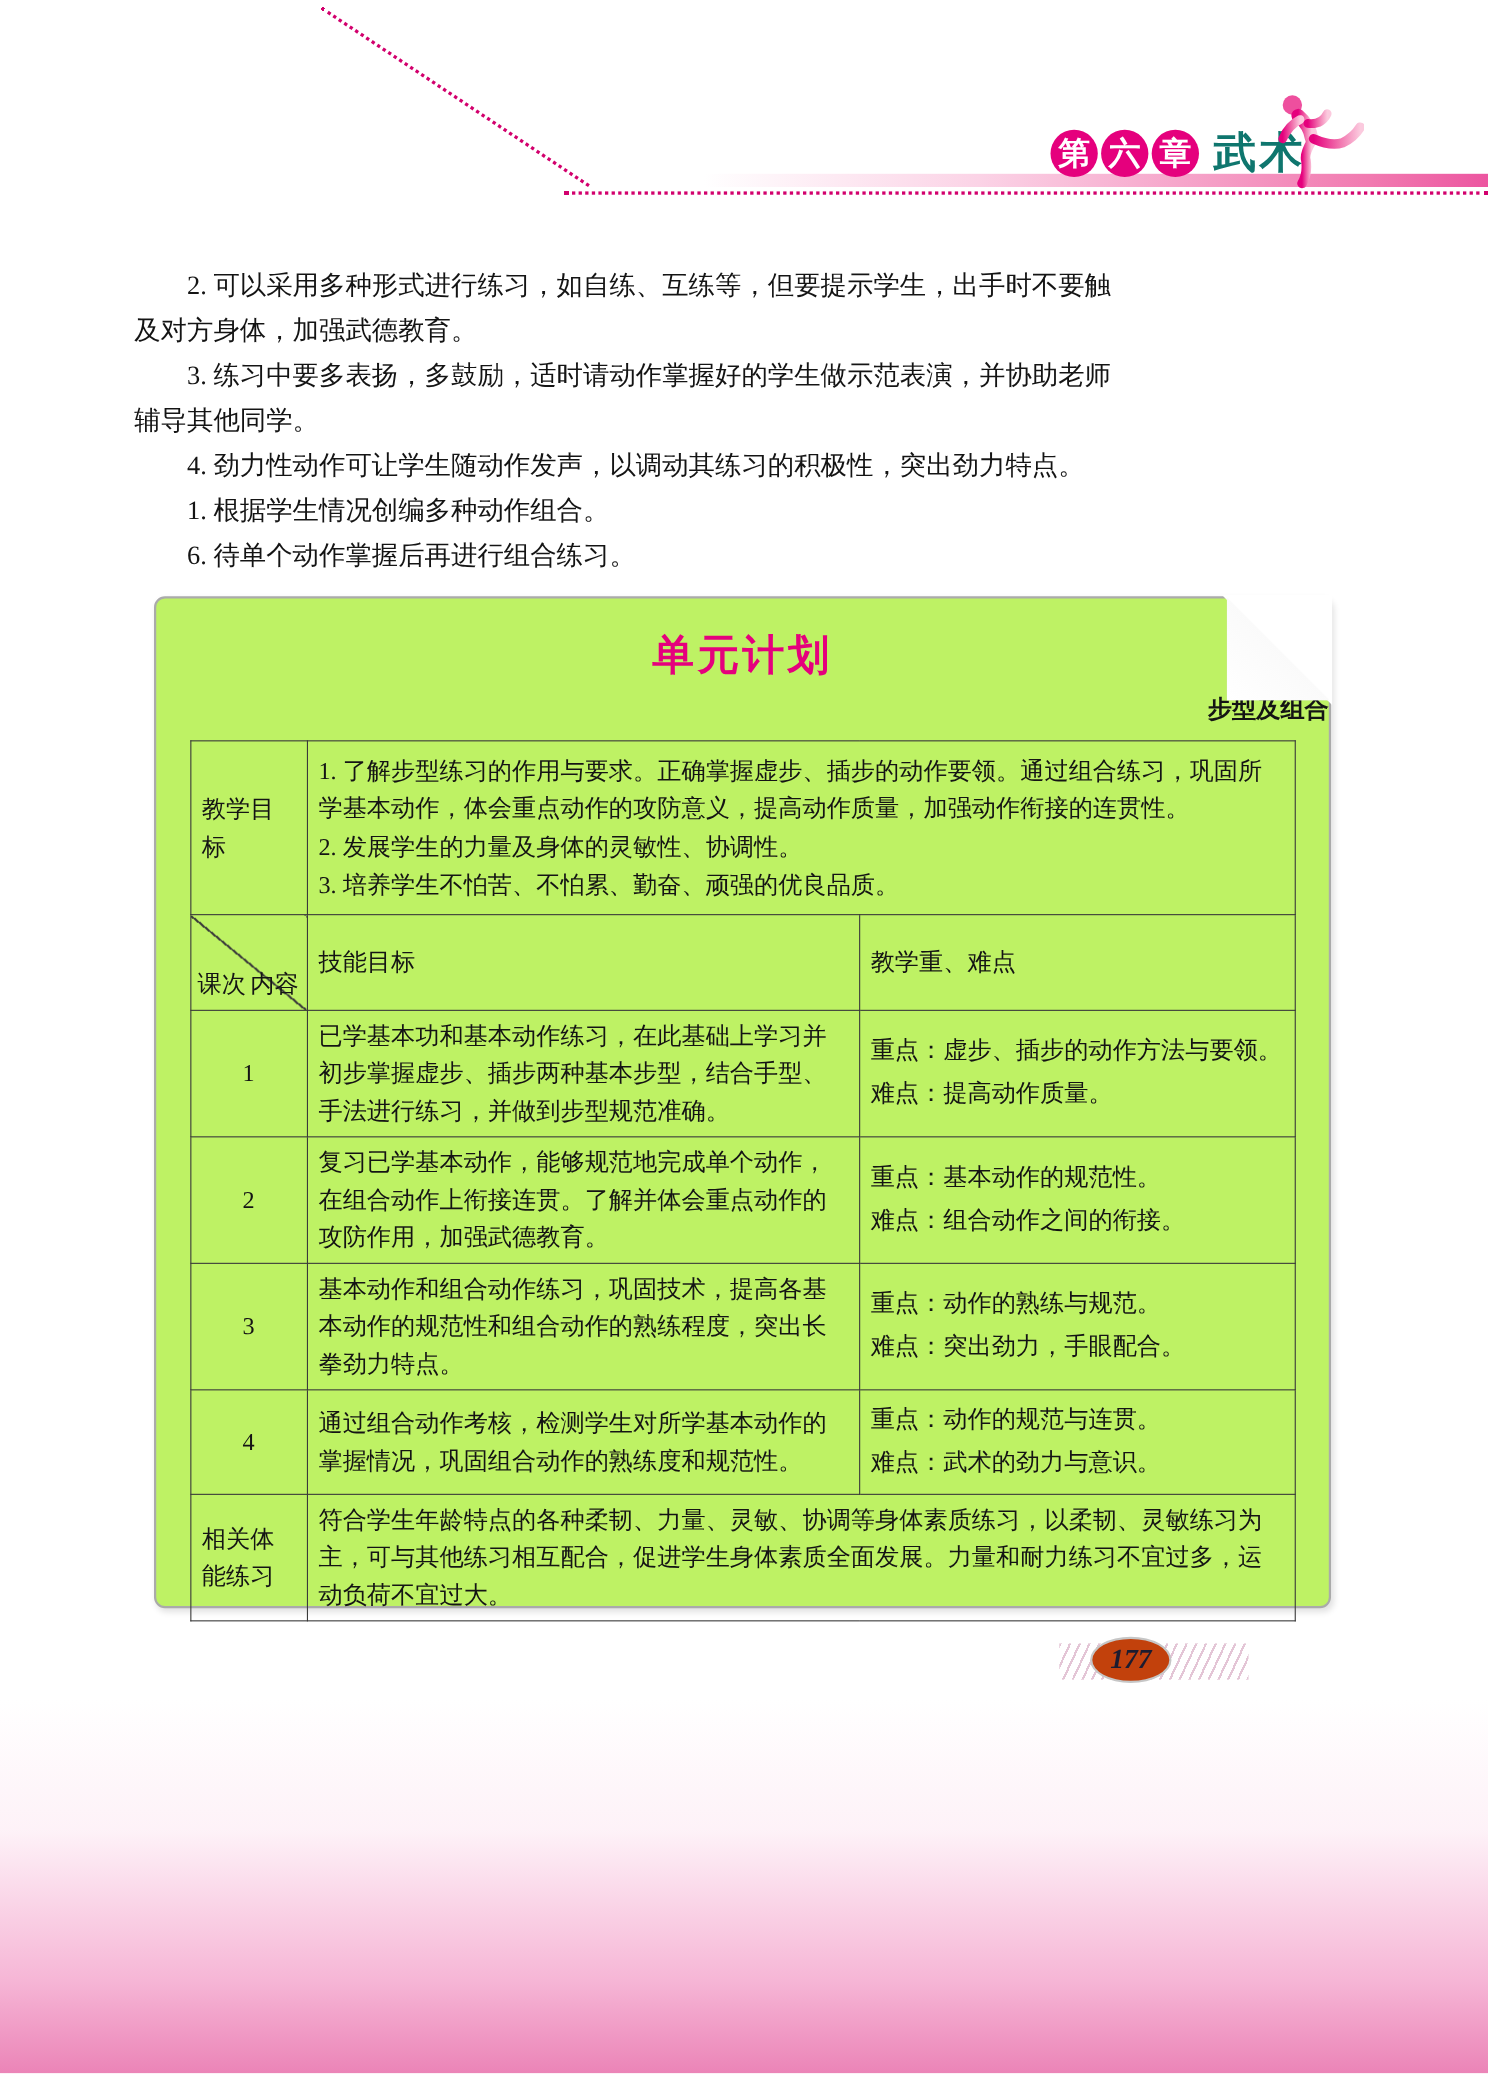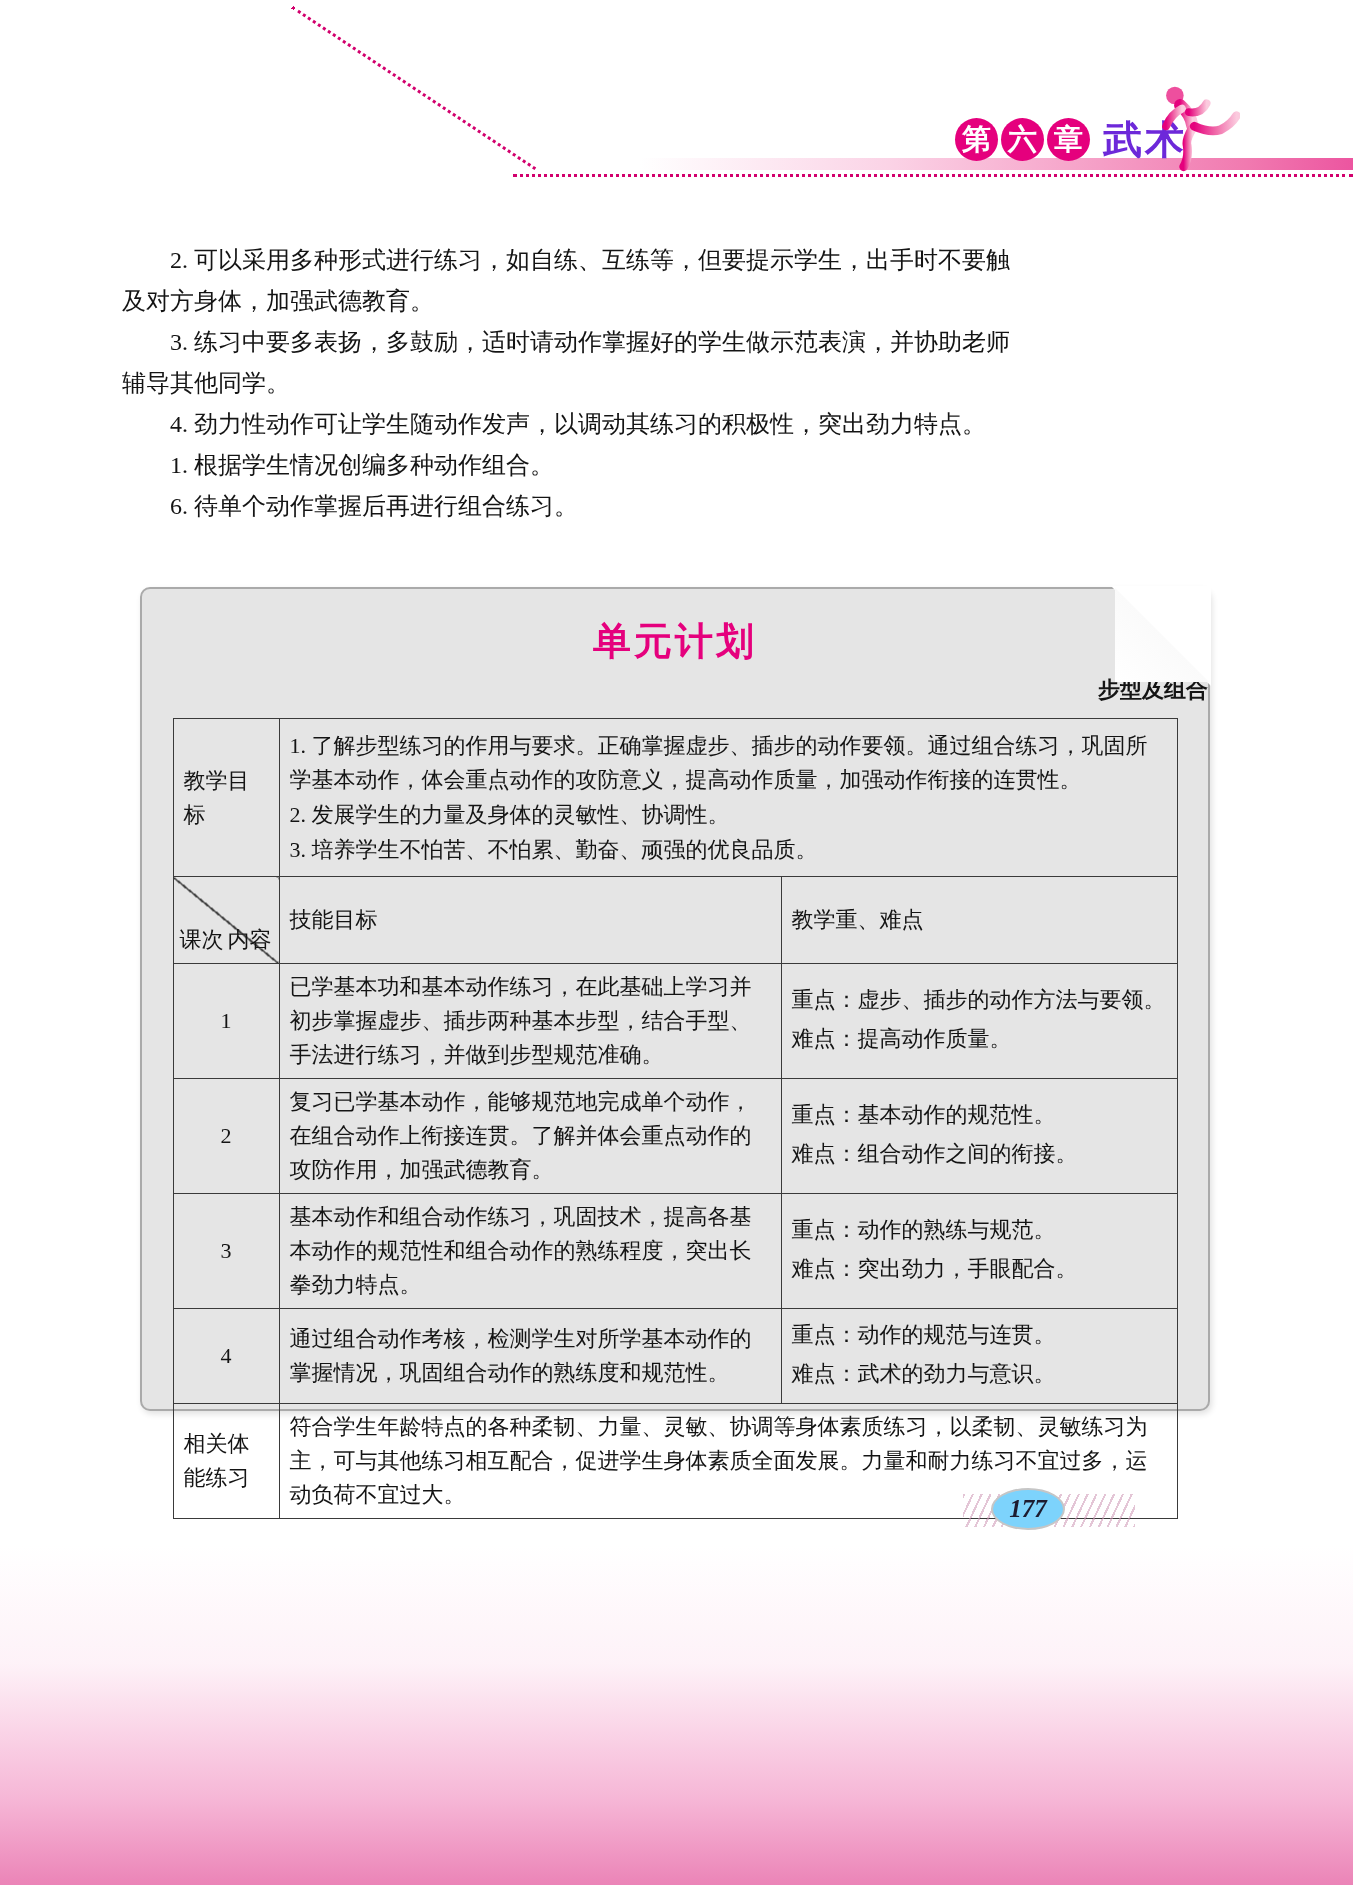--- a/index.html
+++ b/index.html
@@ -32,36 +32,36 @@
   }
   .badge-circle{
     width:43px;height:43px;border-radius:50%;
     display:flex;align-items:center;justify-content:center;
     color:#ffffff;font-family:"Liberation Sans",sans-serif;
     font-weight:bold;font-size:29px;
   }
   .chapter-title{
     margin-left:10px;
     font-family:"Liberation Sans",sans-serif;
-    font-weight:bold;font-size:39px;letter-spacing:3px;color:#6d28d9;
+    font-weight:bold;font-size:39px;letter-spacing:3px;color:#0f766e;
     line-height:43px;
   }
   .runner{position:absolute;left:1152px;top:84px;width:88px;height:88px;}
 
   
   .intro{
     position:absolute;left:122px;top:240px;width:893px;
     font-size:24px;line-height:41px;
   }
   .intro p{margin:0;text-indent:2em;}
 
   
   .card{
-    position:absolute;left:140px;top:587px;width:1070px;height:824px;
-    background:#e5e5e5;
+    position:absolute;left:140px;top:542px;width:1070px;height:920px;
+    background:#bef264;
     border:2px solid #aaaaaa;border-radius:10px;
     box-shadow:2px 3px 6px rgba(0,0,0,0.12);
     box-sizing:border-box;
   }
   .fold-cover{
     position:absolute;top:-3px;right:-3px;width:100px;height:100px;
     background:#ffffff;
     clip-path:polygon(-2% -2%,102% -2%,102% 102%);
   }
   .fold-flap{
@@ -121,21 +121,21 @@
       #eb84b7 100%);
   }
   .hatch{
     position:absolute;left:963px;top:1494px;width:172px;height:33px;
     background:repeating-linear-gradient(115deg,
       rgba(205,150,180,0.55) 0px,rgba(205,150,180,0.55) 2px,
       transparent 2px,transparent 8px);
   }
   .page-pill{
     position:absolute;left:991px;top:1488px;width:74px;height:42px;
-    background:#7dd3fc;border:2px solid #c6c6c6;border-radius:50%;
+    background:#c2410c;border:2px solid #c6c6c6;border-radius:50%;
     display:flex;align-items:center;justify-content:center;
     font-family:"Liberation Serif",serif;font-style:italic;font-weight:bold;
     font-size:25px;color:#1c1c30;
     box-sizing:border-box;
   }
 </style>
 </head>
 <body>
 
 <div class="page">

